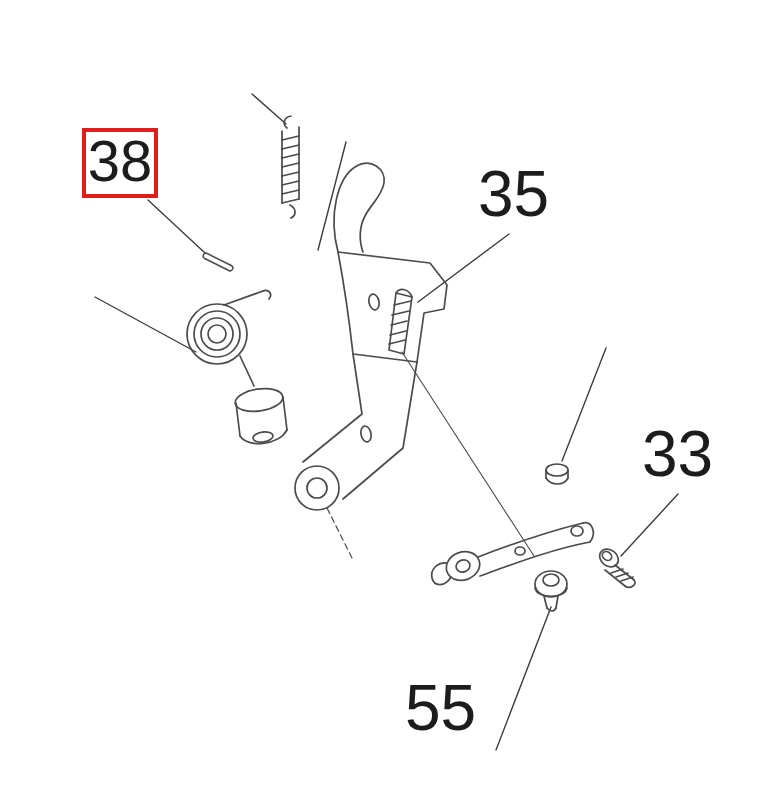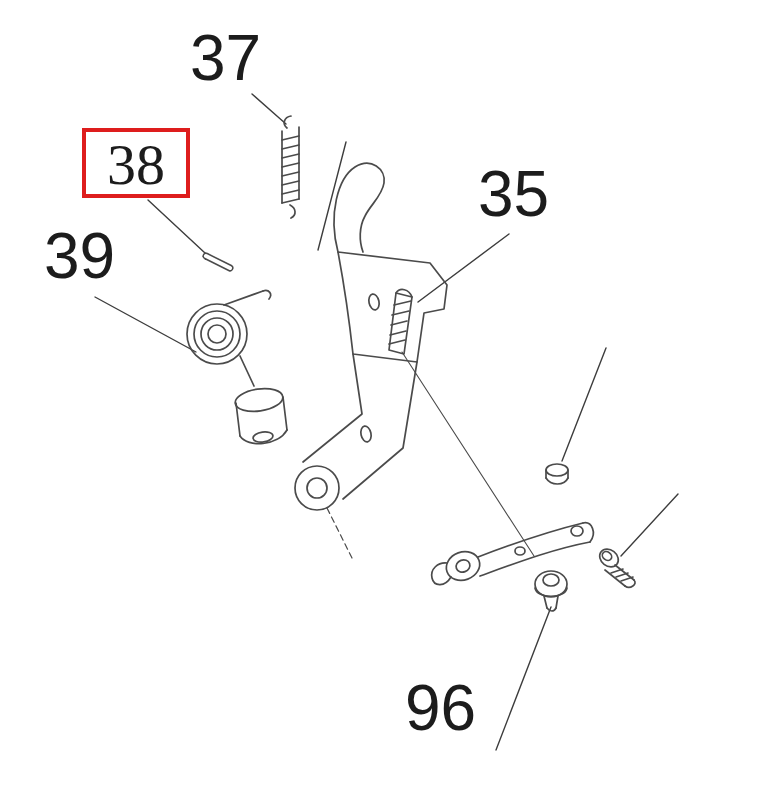--- a/index.html
+++ b/index.html
@@ -15,24 +15,24 @@
     position:absolute;
     font-size:64px;
     line-height:1;
     color:#1c1c1c;
     white-space:nowrap;
     user-select:none;
   }
   .highlight-box{
     position:absolute;
     left:82px;top:128px;
-    width:108px;height:70px;
+    width:76px;height:70px;
     border:4px solid #de1d1d;
     box-sizing:border-box;
-    display:flex;align-items:flex-end;justify-content:center;font-family:Liberation Serif, serif;
+    display:flex;align-items:flex-start;justify-content:center;
   }
   .highlight-box .part-label{position:static;font-size:58px;}
 </style>
 </head>
 <body>
 
 <div class="stage">
 
   <svg class="drawing" viewBox="0 0 773 787" xmlns="http://www.w3.org/2000/svg">
     <g fill="none" stroke="#4b4b4b" stroke-width="1.7" stroke-linecap="round" stroke-linejoin="round">
@@ -127,28 +127,27 @@
         <ellipse cx="551" cy="584" rx="16" ry="13"></ellipse>
         <ellipse cx="551" cy="580" rx="8" ry="6"></ellipse>
         <path d="M535,588 C537,599 565,599 567,588"></path>
         <path d="M544,596 L547,608 M558,596 L556,608"></path>
         <path d="M547,608 C550,612 554,612 556,608"></path>
       </g>
 
     </g>
   </svg>
 
-  <div class="part-label" style="left:190px;top:26px">37</div>
 
 
   <div class="highlight-box">
     <span class="part-label">38</span>
   </div>
 
-  <div class="part-label" style="left:44px;top:224px">39</div>
 
   <div class="part-label" style="left:478px;top:162px">35</div>
 
 
+  <div class="part-label" style="left:642px;top:422px">33</div>
 
-  <div class="part-label" style="left:405px;top:676px">96</div>
+  <div class="part-label" style="left:405px;top:676px">55</div>
 
 </div>
 
 </body></html>

